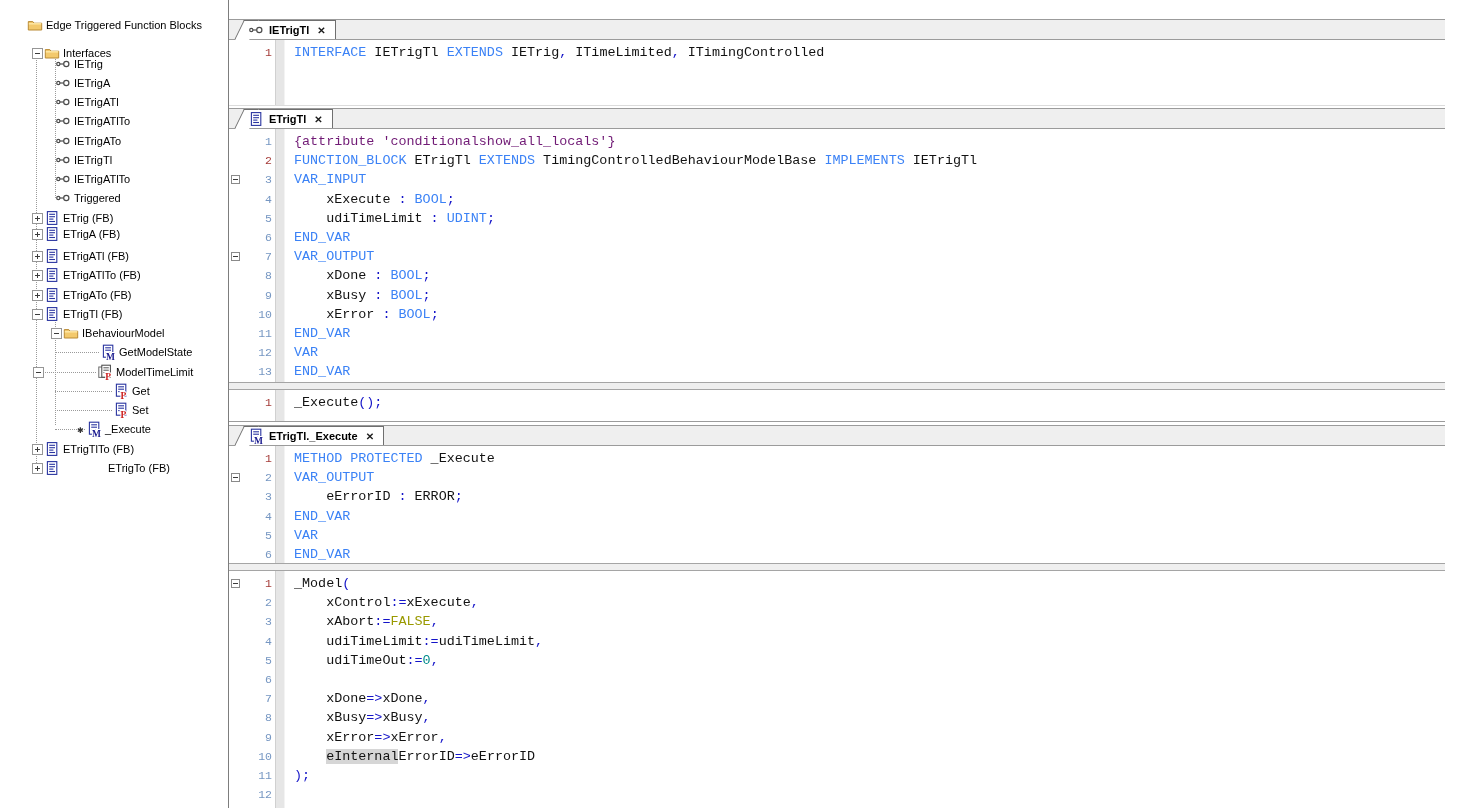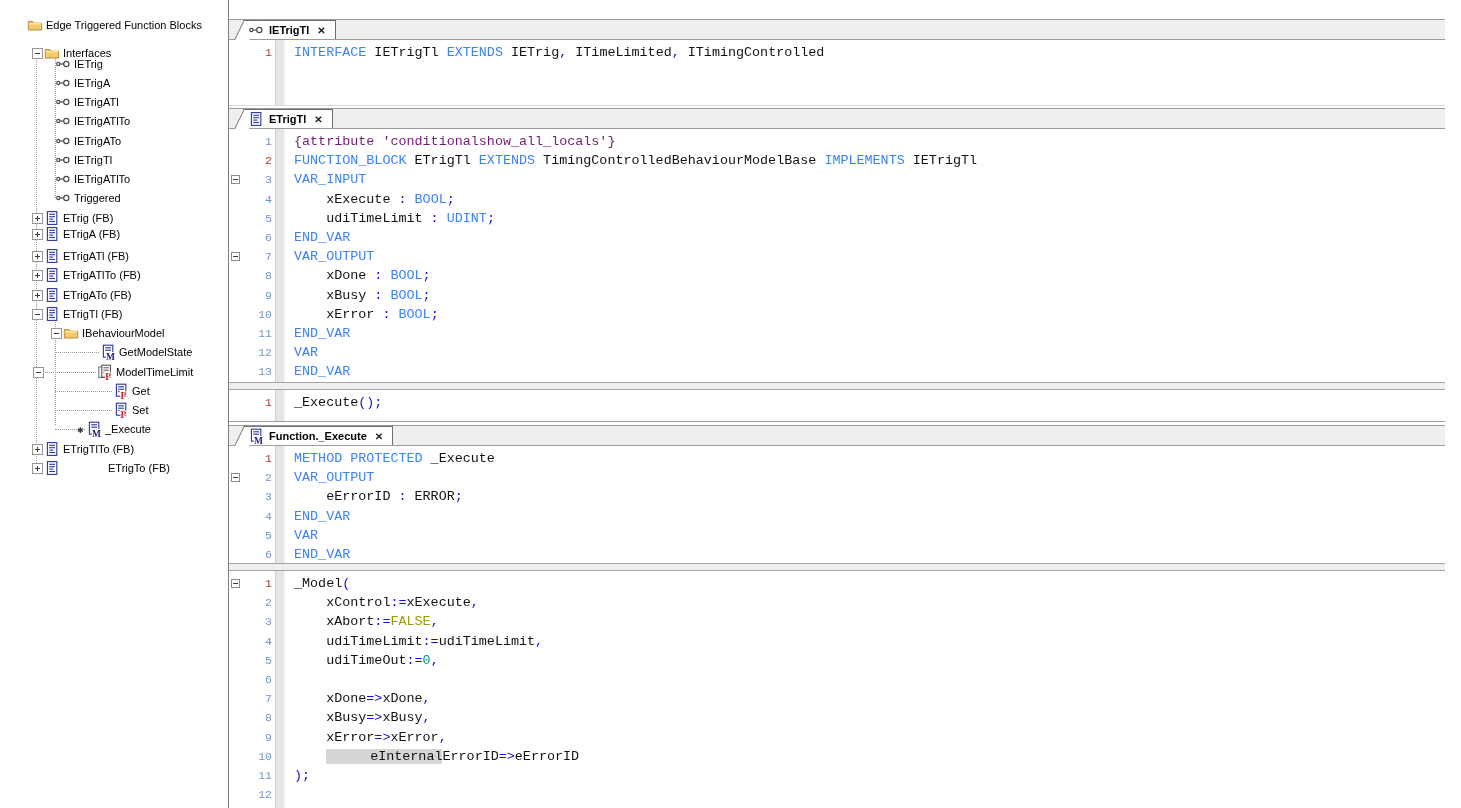--- a/index.html
+++ b/index.html
@@ -45,21 +45,21 @@
   .lnum{position:absolute;left:0;top:0;width:43px;text-align:right;font-family:"Liberation Mono",monospace;font-size:11.5px;color:#7596c2;}
   .lnum.red{color:#a53b38;}
   .fold{position:absolute;left:2px;top:5px;width:9px;height:9px;background:#fff;border:1px solid #8a8a8a;box-sizing:border-box;cursor:pointer;}
   .fold::after{content:'';position:absolute;left:1px;right:1px;top:3px;border-top:1px solid #3c3c3c;}
   .ct{position:absolute;left:65px;top:0;font-family:"Liberation Mono",monospace;font-size:13.4px;color:#121212;}
   .ct .k{color:#3b82f6;font-weight:normal;}
   .ct .p{color:#1414c8;}
   .ct .g{color:#701a75;}
   .ct .o{color:#999900;}
   .ct .t{color:#008b8b;}
-  .ct .hl{background:#d6d6d6;padding-left:44px;}
+  .ct .hl{background:#d6d6d6;}
 </style>
 </head>
 <body>
 
 <div class="app">
   <div class="tree" id="tree">
       <div class="guide" style="left: 36px; top: 48px; height: 415px;"></div>
       <div class="guide" style="left: 55px; top: 57px; height: 141px;"></div>
       <div class="guide" style="left: 55px; top: 319px; height: 106px;"></div>
       <div class="trow" style="top: 16px;">
@@ -435,21 +435,21 @@
               <svg viewBox="0 0 16 16">
                 <rect x="3.4" y="1.2" width="9.4" height="12" fill="#fff" stroke="#2a35a0" stroke-width="1.1"></rect>
                 <g stroke="#2a35a0" stroke-width="1.1">
                   <line x1="5.2" y1="3.8" x2="11" y2="3.8"></line>
                   <line x1="5.2" y1="6.2" x2="11" y2="6.2"></line>
                   <line x1="5.2" y1="8.6" x2="9.4" y2="8.6"></line>
                 </g>
                 <text x="6" y="15.5" font-family="Liberation Serif,serif" font-size="9.5" font-weight="bold" fill="#1b1b8f" stroke="#fff" stroke-width="2" paint-order="stroke">M</text>
               </svg>
             </span>
-            <span class="tlabel">Function._Execute</span>
+            <span class="tlabel">ETrigTl._Execute</span>
             <span class="close">✕</span>
           </div>
         </div>
         <div class="code decl">
           <div class="cl"><span class="lnum red">1</span><span class="ct"><span class="k">METHOD PROTECTED</span><span class="pl"> _Execute</span></span></div>
           <div class="cl"><div class="fold"></div><span class="lnum">2</span><span class="ct"><span class="k">VAR_OUTPUT</span></span></div>
           <div class="cl"><span class="lnum">3</span><span class="ct"><span class="pl">    eErrorID </span><span class="p">:</span><span class="pl"> ERROR</span><span class="p">;</span></span></div>
           <div class="cl"><span class="lnum">4</span><span class="ct"><span class="k">END_VAR</span></span></div>
           <div class="cl"><span class="lnum">5</span><span class="ct"><span class="k">VAR</span></span></div>
           <div class="cl"><span class="lnum">6</span><span class="ct"><span class="k">END_VAR</span></span></div>

